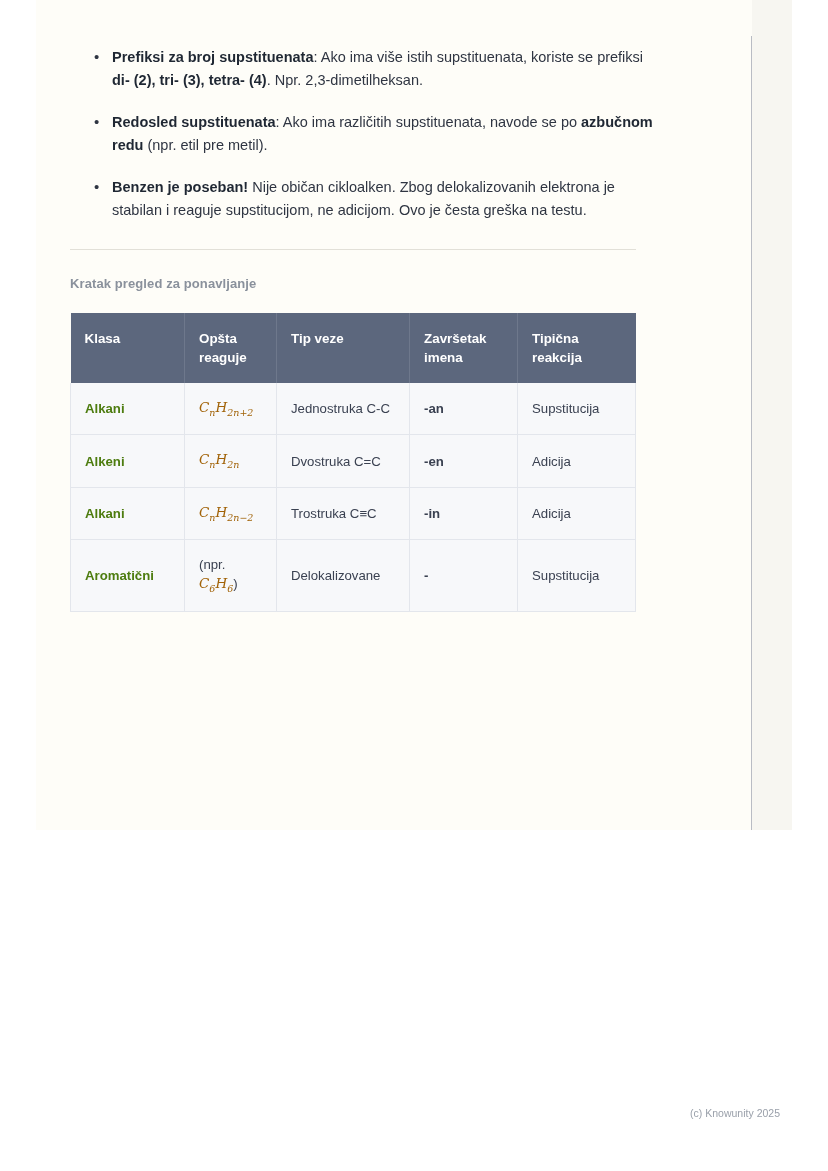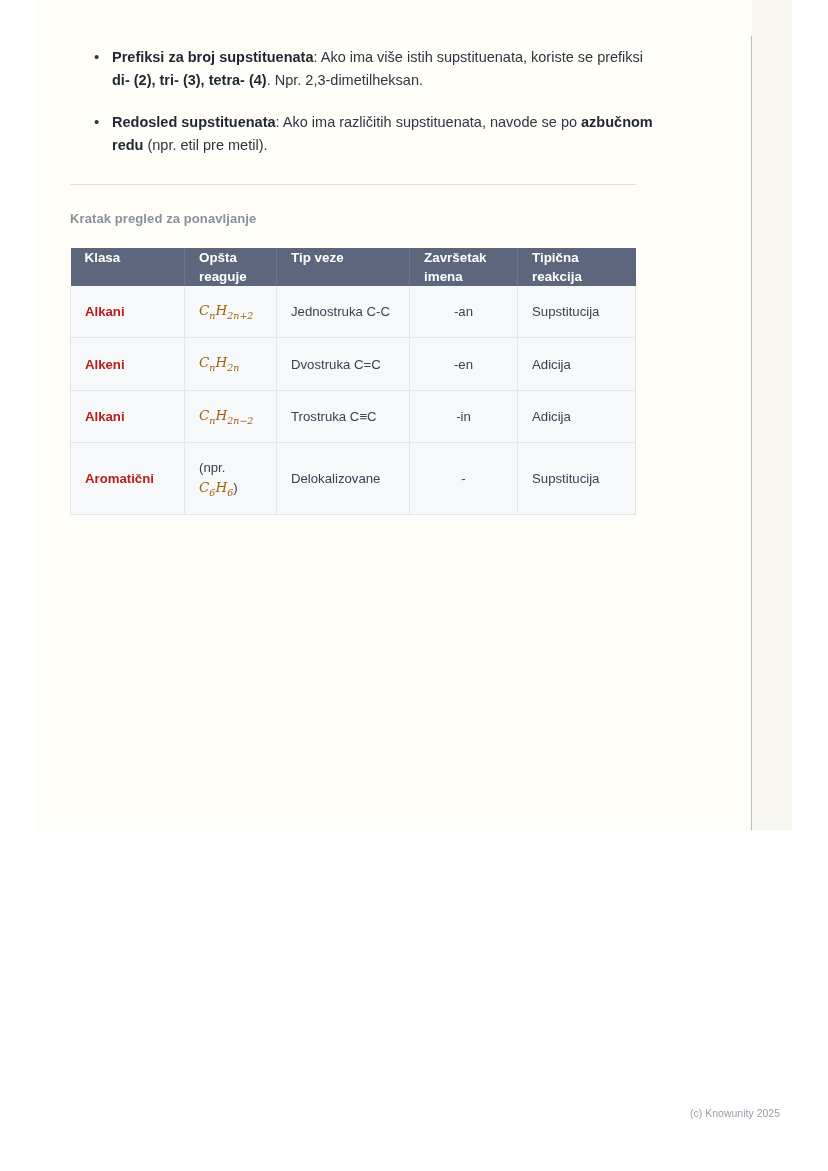--- a/index.html
+++ b/index.html
@@ -105,62 +105,62 @@
     width: 565px;
     table-layout: fixed;
     font-size: 13.2px;
   }
   table.summary th {
     background: #5c677d;
     color: #ffffff;
     text-align: left;
     font-weight: bold;
     font-size: 13.4px;
-    padding: 0 14px;
+    padding: 16px 14px;
     vertical-align: top;
     line-height: 1.42;
     border-right: 1px solid #6e788c;
   }
   table.summary th:last-child { border-right: none; }
 
   table.summary td {
     background: #f7f8fa;
     padding: 15px 14px;
     vertical-align: middle;
     color: #3a4151;
     line-height: 1.45;
     border: 1px solid #e3e6ec;
     border-top: none;
     border-left: none;
   }
   table.summary td:first-child {
     border-left: 1px solid #e3e6ec;
     font-weight: bold;
-    color: #b91c1c;
+    color: #4d7c0f;
   }
   table.summary tr:first-child td { border-top: none; }
 
   .col1 { width: 114px; }
   .col2 { width: 92px; }
   .col3 { width: 133px; }
   .col4 { width: 108px; }
   .col5 { width: 118px; }
 
   .formula {
     font-family: "DejaVu Serif", serif;
     font-style: italic;
     font-size: 13.5px;
     color: #a16207;
     white-space: nowrap;
   }
   .formula sub {
     font-size: 9.5px;
     font-style: italic;
   }
-  .bold-cell { font-weight: normal; color: #232a36; text-align: center; }
+  .bold-cell { font-weight: bold; color: #232a36; }
 
   .footer {
     position: absolute;
     right: 48px;
     bottom: 52px;
     font-size: 10.5px;
     color: #9aa0aa;
     font-family: "Liberation Sans", sans-serif;
     text-align: right;
   }
@@ -174,20 +174,23 @@
     <div class="right-rule"></div>
 
     <div class="inner">
 
       <ul class="bullets">
         <li>
           <span class="b">Prefiksi za broj supstituenata</span><span>: Ako ima više istih supstituenata, koriste se prefiksi </span><span class="b">di- (2), tri- (3), tetra- (4)</span><span>. Npr. 2,3-dimetilheksan.</span>
         </li>
         <li>
           <span class="b">Redosled supstituenata</span><span>: Ako ima različitih supstituenata, navode se po </span><span class="b">azbučnom redu</span><span> (npr. etil pre metil).</span>
+        </li>
+        <li>
+          <span class="b">Benzen je poseban!</span><span> Nije običan cikloalken. Zbog delokalizovanih elektrona je stabilan i reaguje supstitucijom, ne adicijom. Ovo je česta greška na testu.</span>
         </li>
       </ul>
 
       <hr class="divider">
 
       <h2 class="section-title">Kratak pregled za ponavljanje</h2>
 
       <table class="summary">
         <colgroup>
           <col class="col1">

